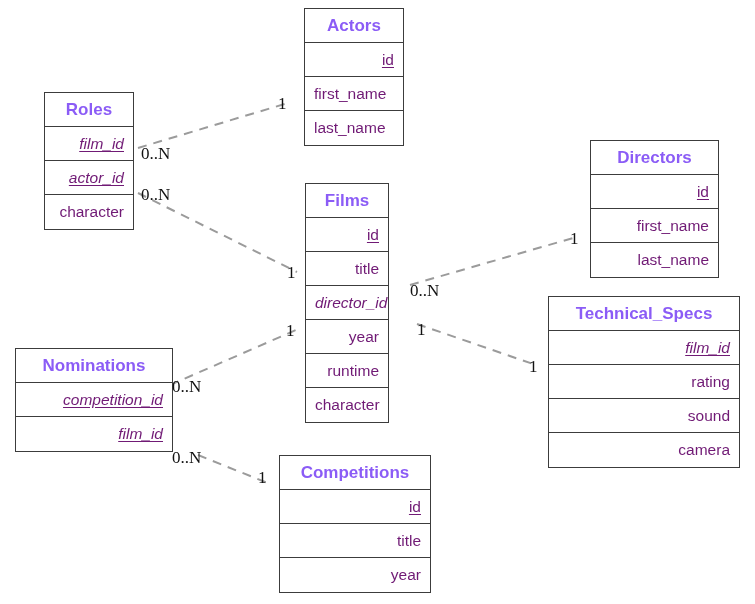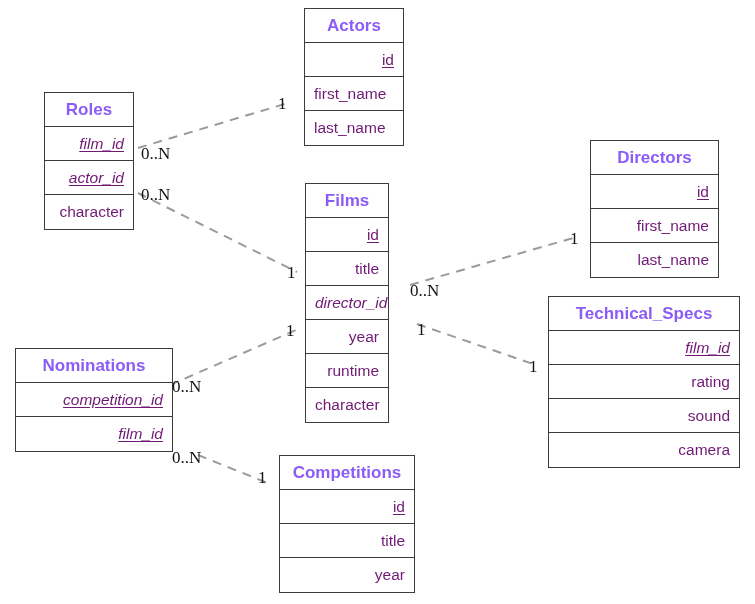--- a/index.html
+++ b/index.html
@@ -131,21 +131,21 @@
         <div class="attr align-right"><span class="fk">film_id</span></div>
         <div class="attr align-right"><span class="plain">rating</span></div>
         <div class="attr align-right"><span class="plain">sound</span></div>
         <div class="attr align-right"><span class="plain">camera</span></div>
       </div>
       <div class="entity" style="left: 15px; top: 348px; width: 158px;">
         <div class="ent-title">Nominations</div>
         <div class="attr align-right"><span class="fk">competition_id</span></div>
         <div class="attr align-right"><span class="fk">film_id</span></div>
       </div>
-      <div class="entity" style="left: 279px; top: 455px; width: 136px;">
+      <div class="entity" style="left: 279px; top: 455px; width: 152px;">
         <div class="ent-title">Competitions</div>
         <div class="attr align-right"><span class="pk">id</span></div>
         <div class="attr align-right"><span class="plain">title</span></div>
         <div class="attr align-right"><span class="plain">year</span></div>
       </div>
     </div>
   <div id="card-layer">
       <div class="card-label" style="left: 141px; top: 145px;">0..N</div>
       <div class="card-label" style="left: 278px; top: 95px;">1</div>
       <div class="card-label" style="left: 141px; top: 186px;">0..N</div>

